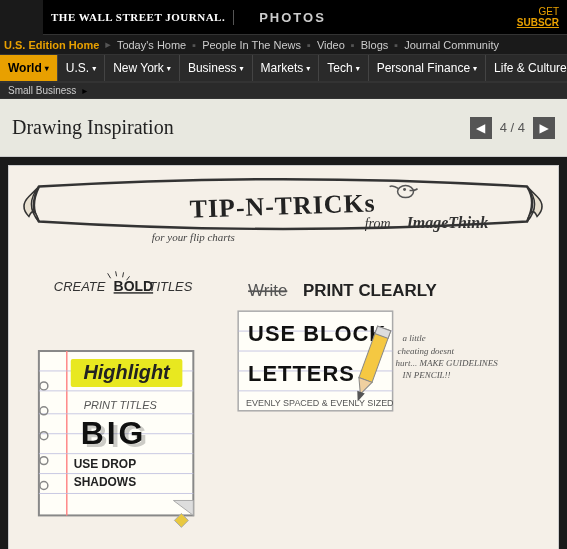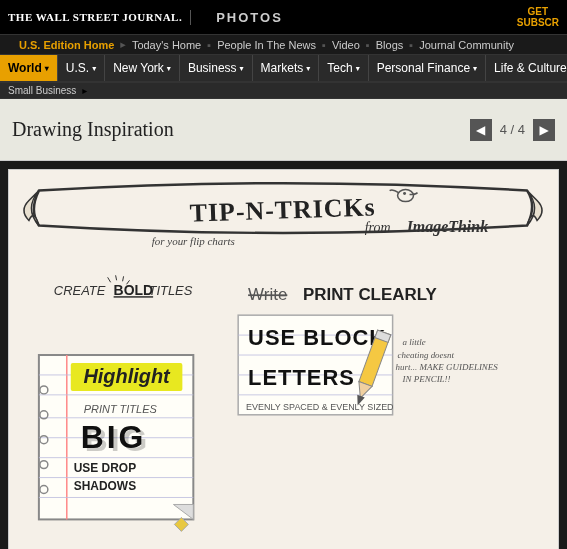--- a/index.html
+++ b/index.html
@@ -10,20 +10,21 @@
       overflow-x: hidden;
     }
 
     
     .header {
       background: #000;
       display: flex;
       align-items: center;
       padding: 6px 8px;
       border-bottom: 1px solid #333;
+      margin-left: 43px;
     }
     .wsj-logo {
       color: #fff;
       font-family: Georgia, serif;
       font-size: 11px;
       font-weight: bold;
       letter-spacing: 0.5px;
       white-space: nowrap;
     }
     .photos-label {
@@ -35,35 +36,35 @@
       padding-left: 25px;
       border-left: 1px solid #555;
     }
     .header-right {
       margin-left: auto;
       text-align: right;
     }
     .get-text {
       color: #e8a000;
       font-size: 10px;
-      font-weight: bold;
-      text-align: center;
+      font-weight: normal;
     }
     .subscr-text {
       color: #e8a000;
       font-size: 10px;
       font-weight: bold;
+      text-decoration: underline;
     }
 
     
     .top-nav {
       background: #1a1a1a;
       display: flex;
       align-items: center;
-      padding: 3px 19px;
+      padding: 3px 4px;
       border-bottom: 1px solid #333;
       font-size: 11px;
     }
     .top-nav a {
       color: #ccc;
       text-decoration: none;
       margin-right: 6px;
       white-space: nowrap;
     }
     .top-nav .separator {
@@ -116,21 +117,21 @@
       color: #ccc;
       text-decoration: none;
       margin-right: 6px;
     }
 
     
     .title-bar {
       background: #e8e8e0;
       display: flex;
       align-items: center;
-      padding: 12px 12px;
+      padding: 4px 12px;
       border-bottom: 1px solid #ccc;
     }
     .page-title-text {
       font-size: 20px;
       font-family: Georgia, serif;
       color: #222;
       flex: 1;
     }
     .nav-controls {
       display: flex;
@@ -145,21 +146,21 @@
       height: 22px;
       cursor: pointer;
       display: flex;
       align-items: center;
       justify-content: center;
       font-size: 12px;
     }
     .page-count {
       color: #555;
       font-size: 13px;
-      margin: 11px 4px;
+      margin: 17px 4px;
     }
 
     
     .main-image-area {
       background: #1a1a1a;
       padding: 8px;
     }
     .sketch-container {
       background: #f5f0e8;
       border: 1px solid #ccc;

